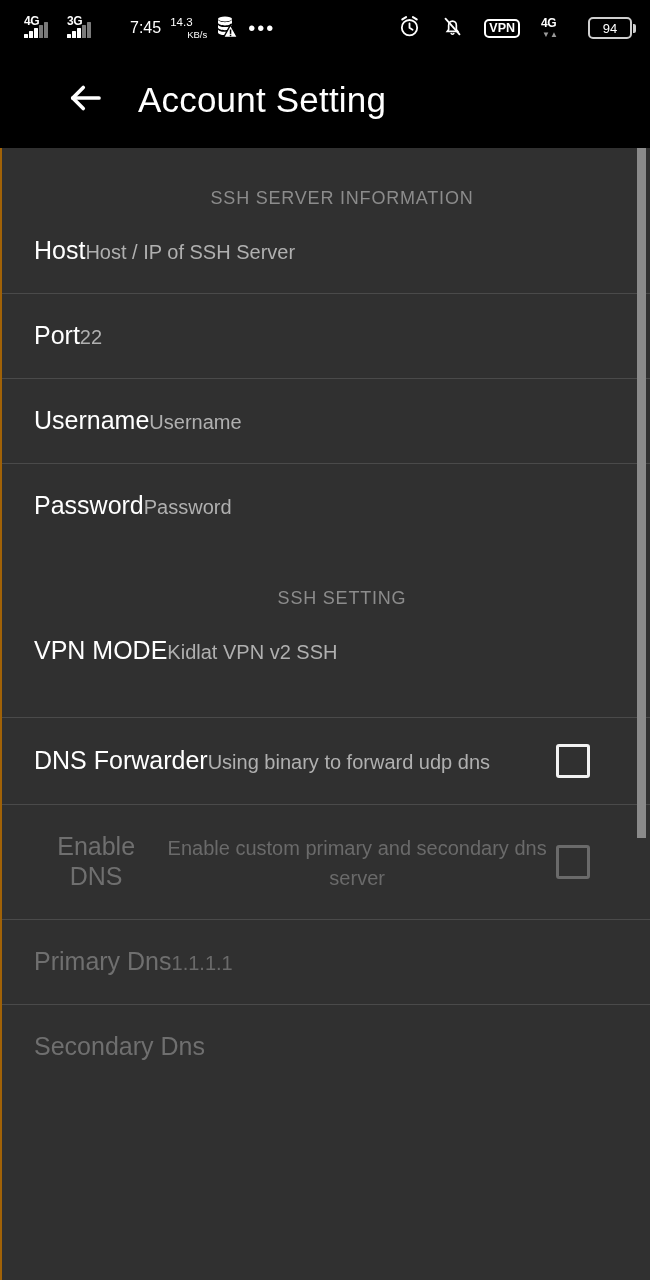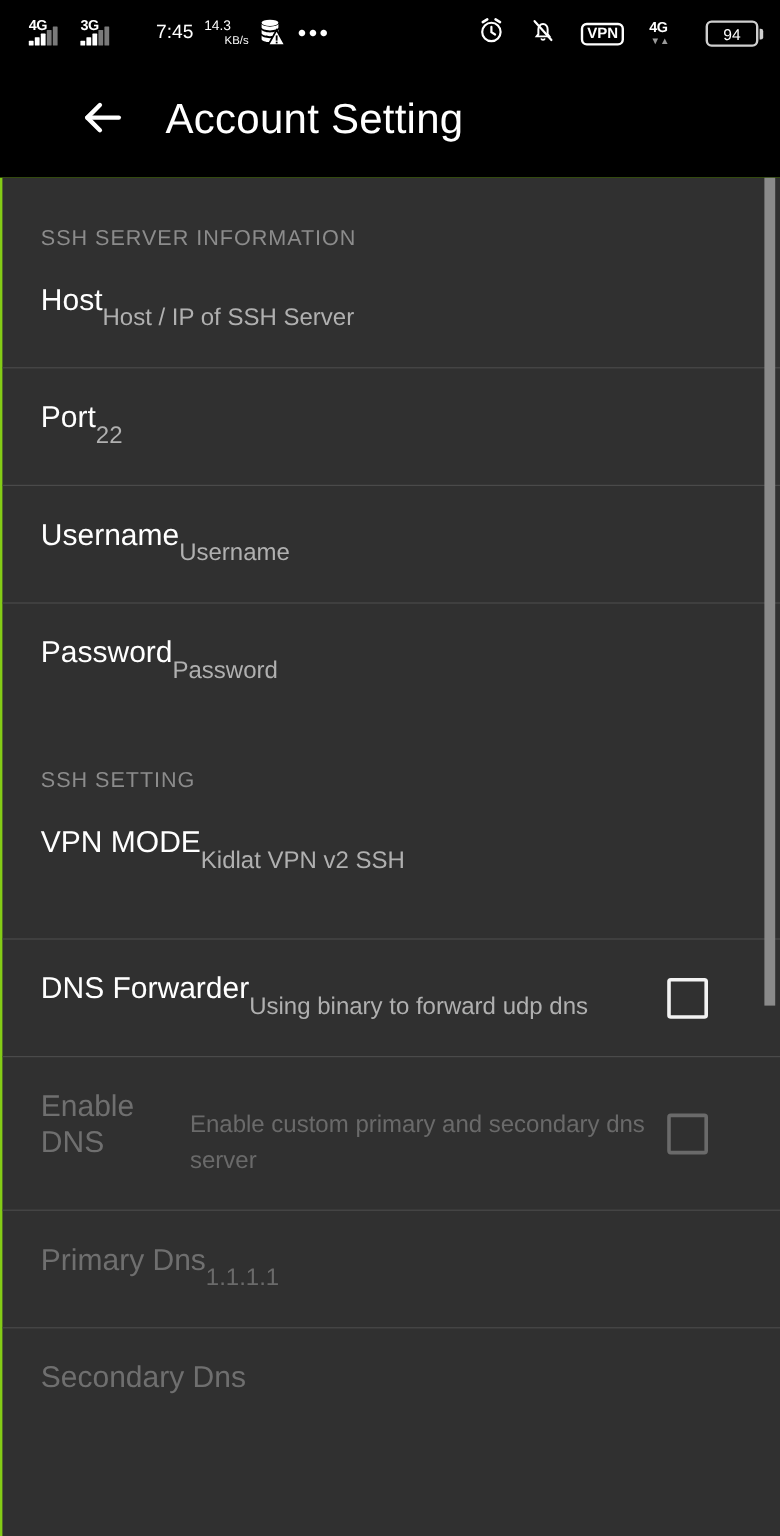--- a/index.html
+++ b/index.html
@@ -67,21 +67,21 @@
     display:flex; align-items:center; justify-content:center;
     cursor:pointer;
   }
   .appbar .title {
     color:#fff; font-size:35px; font-weight:400; margin-left:22px; letter-spacing:0.2px;
   }
 
   
   .content {
     position:absolute; top:148px; left:0; width:650px; height:1132px;
-    background:#84cc16; overflow:hidden;
+    background:#a16207; overflow:hidden;text-align:center;
   }
   .scroll-area {
     position:absolute; top:0; left:2px; width:648px; height:1132px;
     background:#303030;
   }
   .scrollbar {
     position:absolute; top:0px; right:4px; width:9px; height:690px;
     background:#8a8a8a; border-radius:0px; z-index:5; cursor:pointer;
   }
 
@@ -89,21 +89,21 @@
     color:#8c8c8c; font-size:18px; letter-spacing:0.8px;
     padding:40px 0 0 32px;
   }
   .row {
     position:relative; padding:26px 32px 26px 32px;
     display:flex; align-items:center; justify-content:space-between;
     cursor:pointer;
   }
   .row .texts { display:flex; flex-direction:row; }
   .row .t-title { color:#ffffff; font-size:25px; font-weight:400; line-height:30px; }
-  .row .t-sub   { color:#b0b0b0; font-size:20px; font-weight:400; line-height:30px; margin-top:15px; }
+  .row .t-sub   { color:#b0b0b0; font-size:20px; font-weight:400; line-height:30px; margin-top:2px; }
   .row.dim .t-title { color:#6f6f6f; }
   .row.dim .t-sub   { color:#6a6a6a; }
 
   .divider { height:1px; background:#4a4a4a; margin:0; }
 
   .cbox {
     width:34px; height:34px; border:3px solid #f2f2f2; border-radius:3px;
     background:transparent; margin-right:28px; flex:0 0 auto; cursor:pointer;
   }
   .cbox.dim { border-color:#6a6a6a; }

